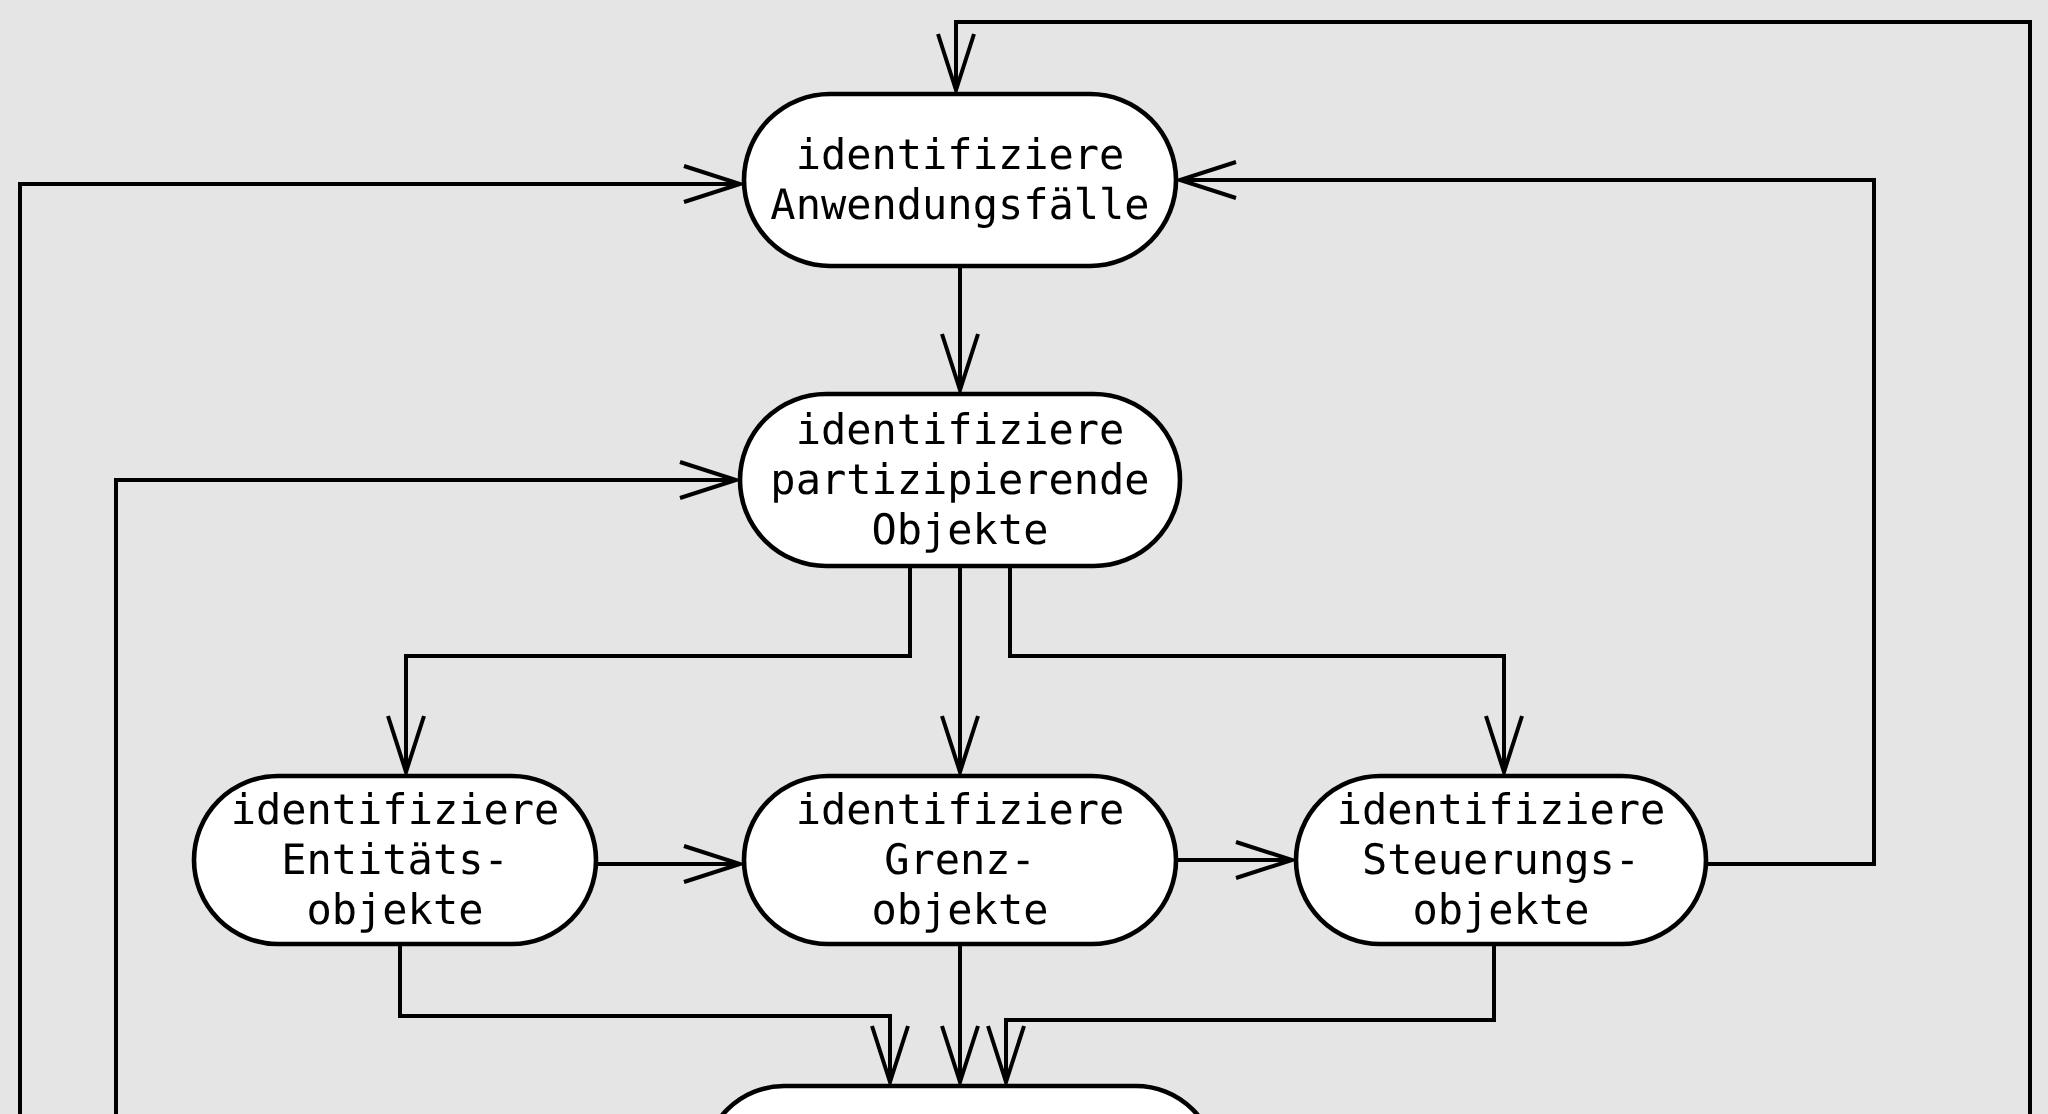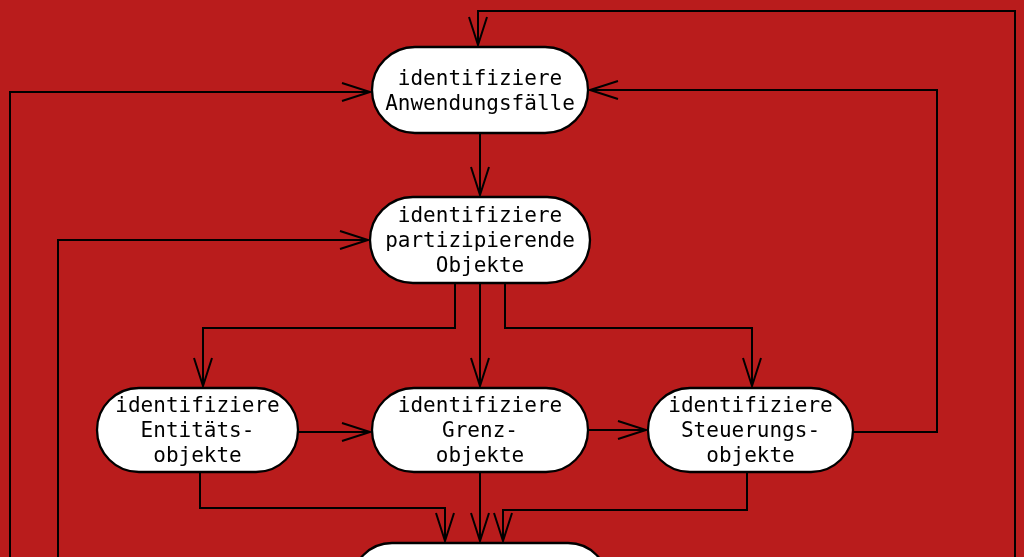--- a/index.html
+++ b/index.html
@@ -4,21 +4,21 @@
 <style>
   html, body {
     margin: 0;
     padding: 0;
     background: #ffffff;
   }
   .stage {
     position: relative;
     width: 1024px;
     height: 557px;
-    background: #b91c1c;
+    background: #e5e5e5;
     overflow: hidden;
     font-family: "DejaVu Sans Mono", "Liberation Mono", monospace;
   }
   svg {
     display: block;
   }
   .node-shape {
     fill: #ffffff;
     stroke: #000000;
     stroke-width: 2.3;

